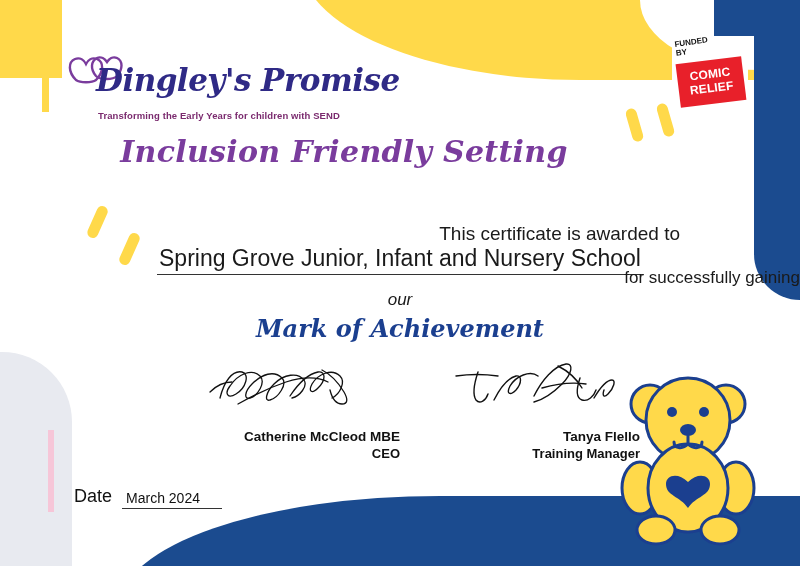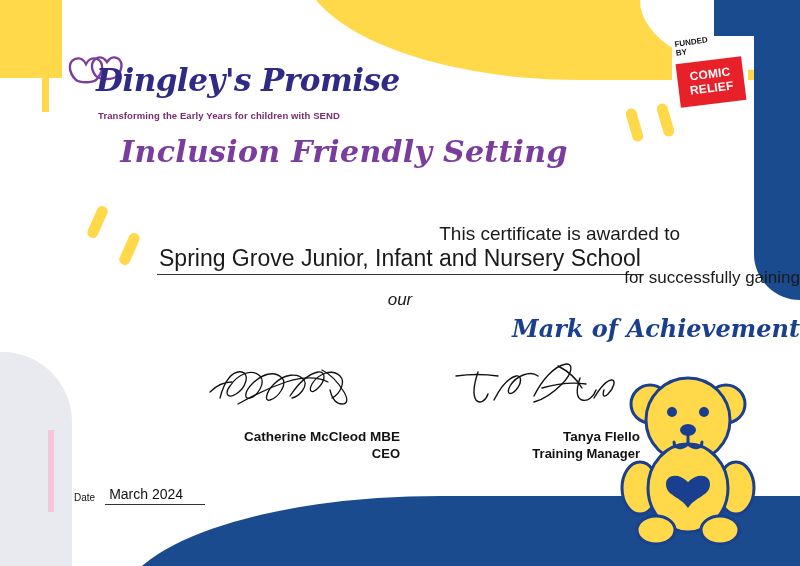--- a/index.html
+++ b/index.html
@@ -218,21 +218,21 @@
     width: 800px;
     text-align: center;
     font-size: 17px;
     color: #1a1a1a;
     font-style: italic;
   }
   .mark {
     position: absolute;
     left: 0; top: 314px;
     width: 800px;
-    text-align: right;
+    text-align: center;
     font-family: "DejaVu Serif", serif;
     font-style: italic;
     font-weight: bold;
     font-size: 24px;
     color: #1b3f8f;
   }
 
   
   .sig-block { position: absolute; text-align: right; }
   .sig-left  { left: 190px; top: 352px; width: 210px; }
@@ -252,21 +252,21 @@
   }
 
   
   .date-row {
     position: absolute;
     left: 74px; top: 486px;
     display: flex;
     align-items: flex-end;
   }
   .date-label {
-    font-size: 10px;
+    font-size: 18px;
     color: #111111;
     margin-right: 10px;
     padding-bottom: 2px;
   }
   .date-value {
     font-size: 14px;
     color: #111111;
     border-bottom: 1px solid #333333;
     min-width: 92px;
     padding: 0 4px 2px 4px;

